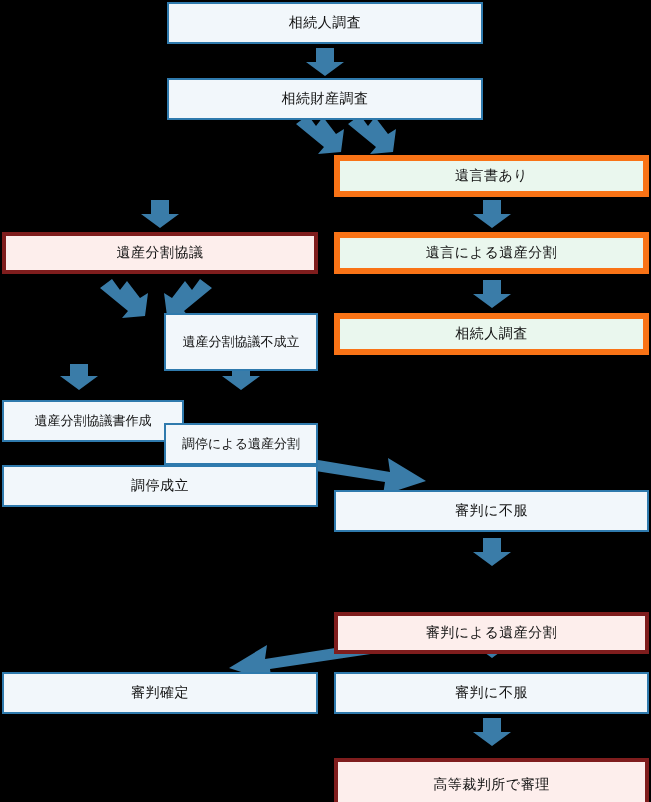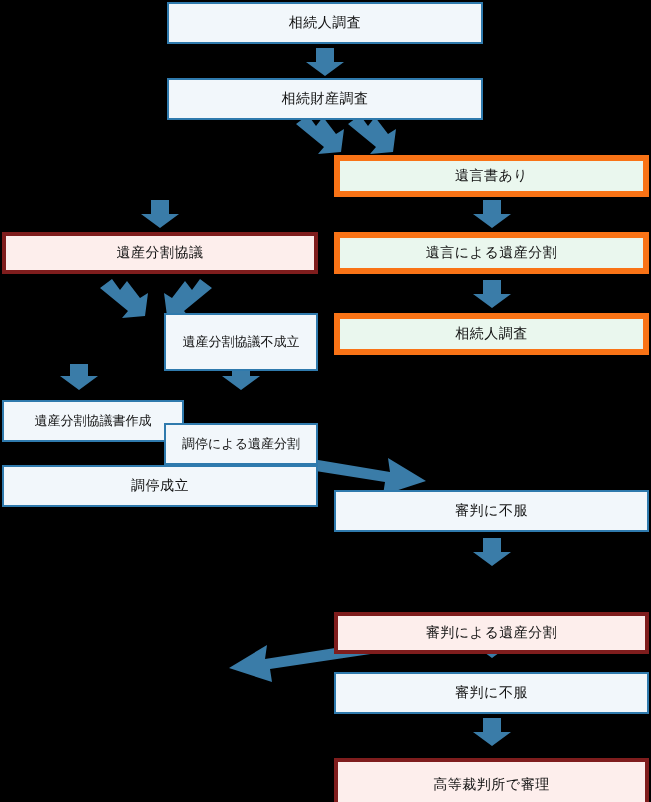--- a/index.html
+++ b/index.html
@@ -74,18 +74,19 @@
   <div class="node blue small" style="left:2px;top:400px;width:182px;height:42px;text-align:center;">遺産分割協議書作成</div>
 
   <div class="node blue small" style="left:164px;top:400px;width:154px;height:42px;margin-top:23px;">調停による遺産分割</div>
 
   <div class="node blue" style="left:2px;top:465px;width:316px;height:42px;text-align:right;">調停成立</div>
 
   <div class="node blue" style="left:334px;top:490px;width:315px;height:42px;">審判に不服</div>
 
   <div class="node red" style="left:334px;top:580px;width:315px;height:42px;margin-top:32px;">審判による遺産分割</div>
 
+  <div class="node blue" style="left:2px;top:672px;width:316px;height:42px;">審判確定</div>
 
   <div class="node blue" style="left:334px;top:672px;width:315px;height:42px;">審判に不服</div>
 
   <div class="node red" style="left:334px;top:758px;width:315px;height:54px;">高等裁判所で審理</div>
 
 </div>
 
 </body></html>

